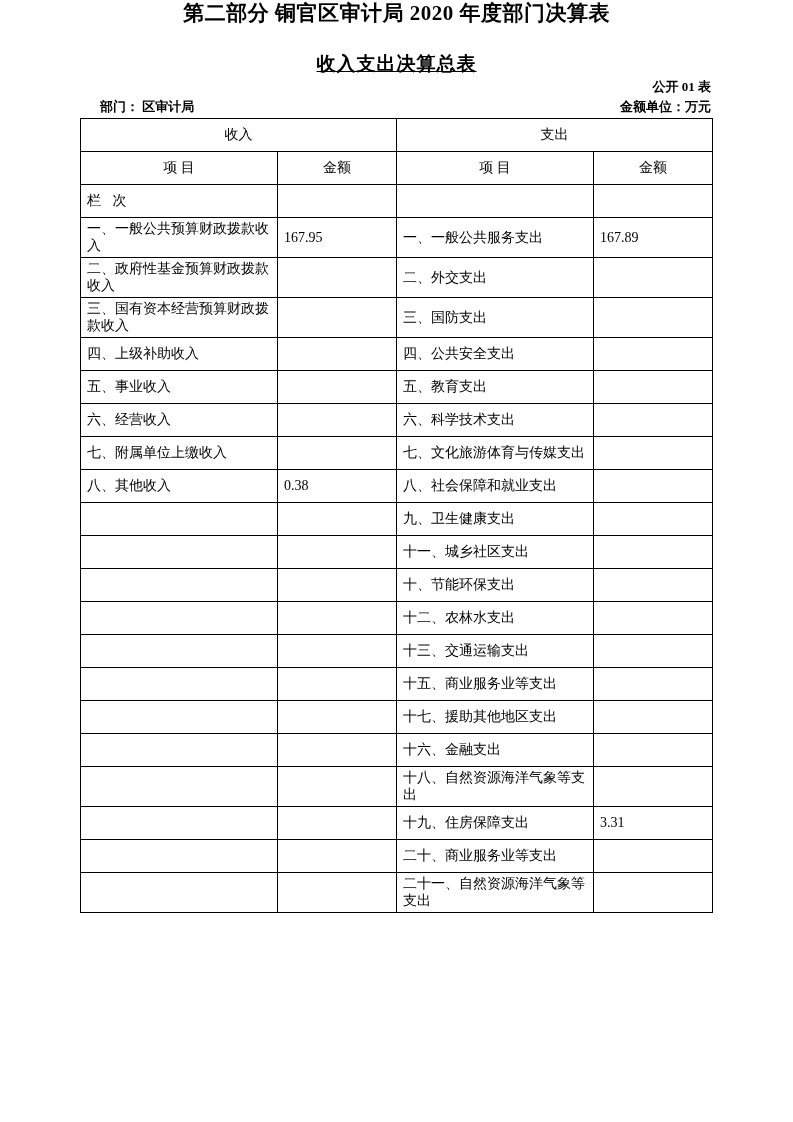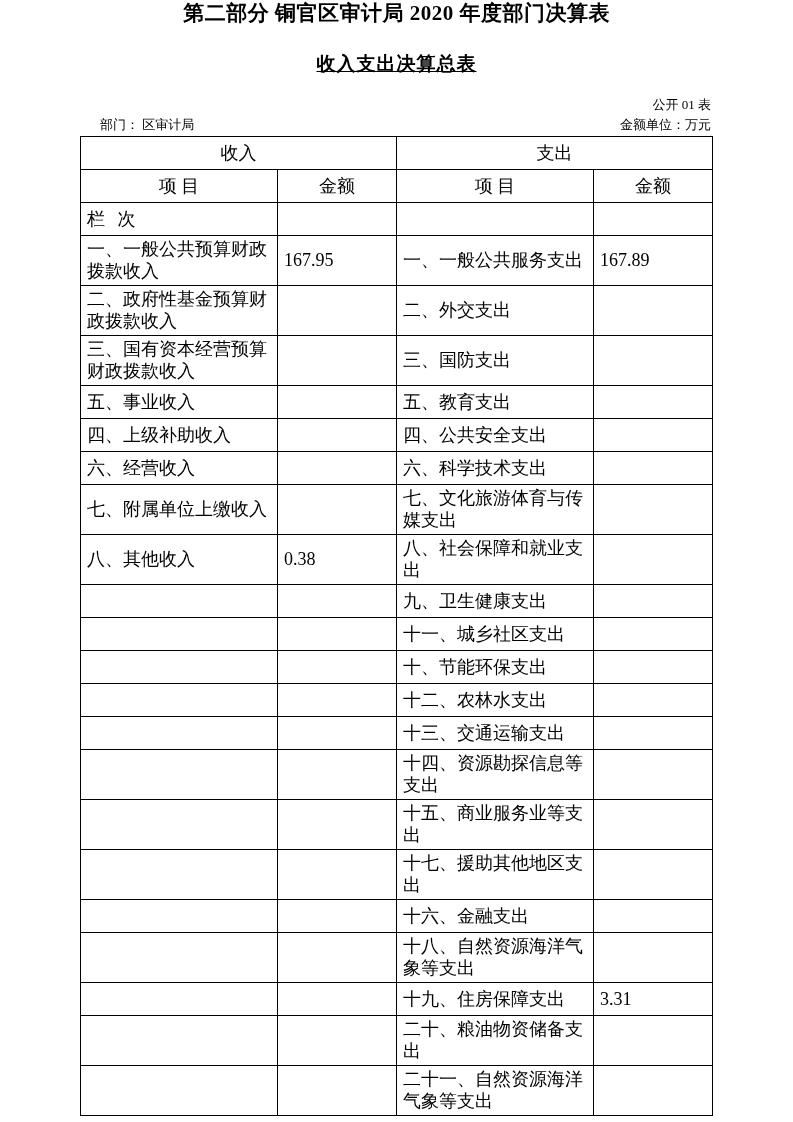--- a/index.html
+++ b/index.html
@@ -33,44 +33,44 @@
     text-align: center;
     font-size: 19px;
     font-weight: bold;
     margin-top: 24px;
     letter-spacing: 1px;
     text-decoration: underline;
   }
   .meta-right {
     text-align: right;
     font-size: 13px;
-    margin-top: 18px;
     line-height: 1.5;
     padding-right: 2px;
+    font-weight: bold;
   }
   .meta-row {
     position: relative;
     height: 17px;
   }
   .meta-left {
     position: absolute;
     left: 20px;
     top: 0;
     font-size: 13px;
   }
   .meta-r {
     text-align: right;
     font-size: 13px;
   }
   table.fin {
     width: 633px;
     margin: 4px auto 0 auto;
     border-collapse: collapse;
     table-layout: fixed;
-    font-size: 18px;
+    font-size: 14px;
     padding-left: 28px;
   }
   table.fin td {
     border: 1px solid #000000;
     height: 28px;
     padding: 2px 6px;
     vertical-align: middle;
     line-height: 1.25;
   }
   .col-item { width: 197px; }
@@ -134,29 +134,29 @@
         <td class="indent">二、外交支出</td>
         <td class="right"></td>
       </tr>
       <tr class="tall">
         <td class="indent">三、国有资本经营预算财政拨款收入</td>
         <td class="right"></td>
         <td class="indent">三、国防支出</td>
         <td class="right"></td>
       </tr>
       <tr>
+        <td class="indent">四、上级补助收入</td>
+        <td class="right"></td>
+        <td class="indent">四、公共安全支出</td>
+        <td class="right"></td>
+      </tr>
+      <tr>
         <td class="indent">五、事业收入</td>
         <td class="right"></td>
         <td class="indent">五、教育支出</td>
-        <td class="right"></td>
-      </tr>
-      <tr>
-        <td class="indent">四、上级补助收入</td>
-        <td class="right"></td>
-        <td class="indent">四、公共安全支出</td>
         <td class="right"></td>
       </tr>
       <tr>
         <td class="indent">六、经营收入</td>
         <td class="right"></td>
         <td class="indent">六、科学技术支出</td>
         <td class="right"></td>
       </tr>
       <tr>
         <td class="indent">七、附属单位上缴收入</td>
@@ -196,26 +196,20 @@
       </tr>
       <tr>
         <td class="indent"></td>
         <td class="right"></td>
         <td class="indent">十三、交通运输支出</td>
         <td class="right"></td>
       </tr>
       <tr>
         <td class="indent"></td>
         <td class="right"></td>
-        <td class="indent">十四、资源勘探信息等支出</td>
-        <td class="right"></td>
-      </tr>
-      <tr>
-        <td class="indent"></td>
-        <td class="right"></td>
         <td class="indent">十五、商业服务业等支出</td>
         <td class="right"></td>
       </tr>
       <tr>
         <td class="indent"></td>
         <td class="right"></td>
         <td class="indent">十七、援助其他地区支出</td>
         <td class="right"></td>
       </tr>
       <tr>
@@ -232,21 +226,21 @@
       </tr>
       <tr>
         <td class="indent"></td>
         <td class="right"></td>
         <td class="indent">十九、住房保障支出</td>
         <td class="right">3.31</td>
       </tr>
       <tr>
         <td class="indent"></td>
         <td class="right"></td>
-        <td class="indent">二十、粮油物资储备支出</td>
+        <td class="indent">二十、商业服务业等支出</td>
         <td class="right"></td>
       </tr>
       <tr>
         <td class="indent"></td>
         <td class="right"></td>
         <td class="indent">二十一、自然资源海洋气象等支出</td>
         <td class="right"></td>
       </tr>
     </tbody>
   </table>

